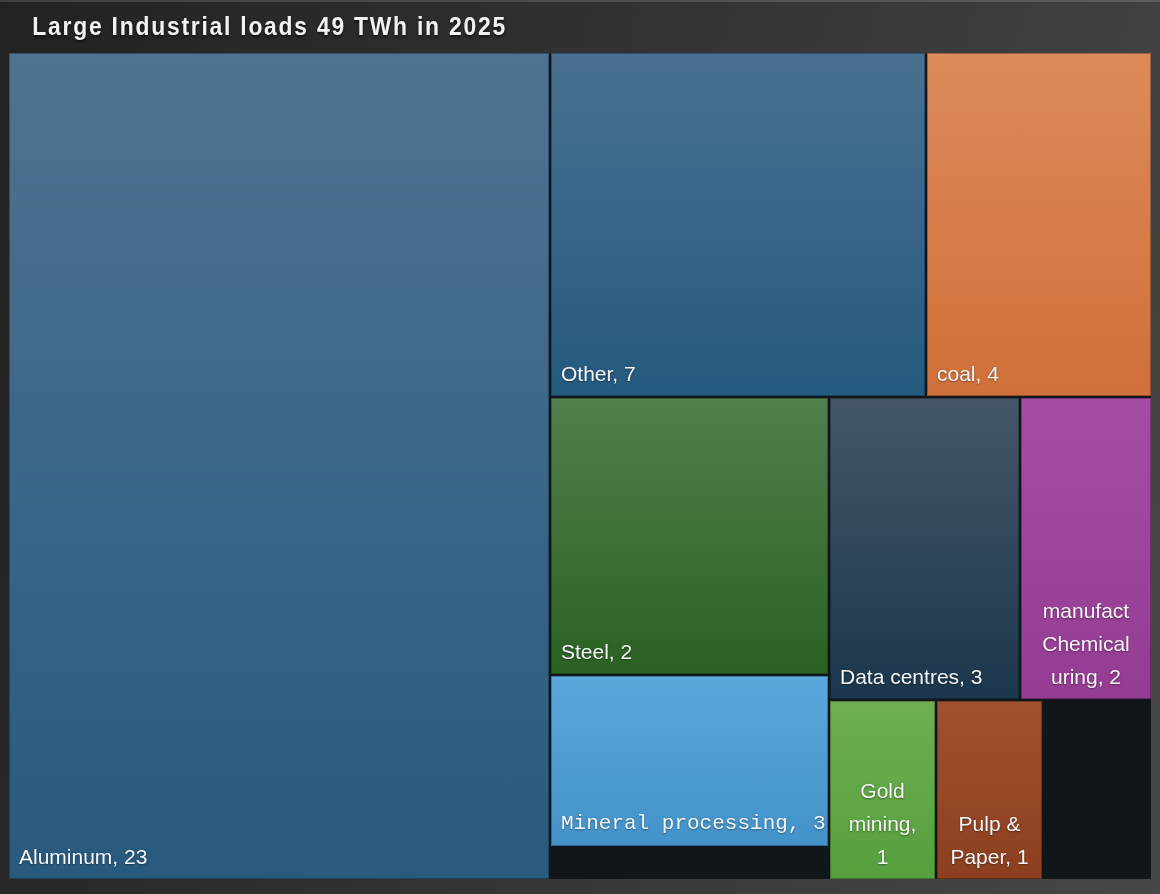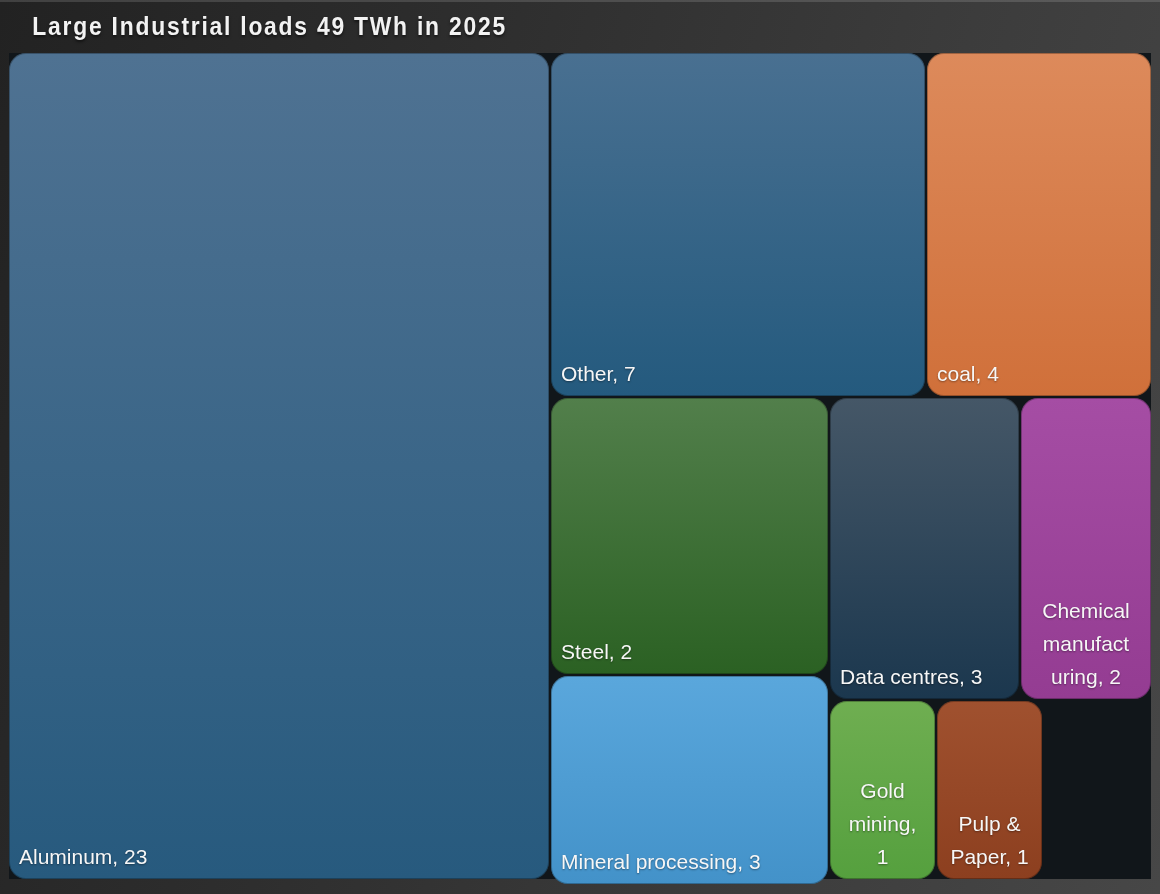--- a/index.html
+++ b/index.html
@@ -42,21 +42,20 @@
     left: 9px;
     top: 53px;
     width: 1142px;
     height: 826px;
     background: #11161a;
   }
   .tile {
     position: absolute;
     box-sizing: border-box;
     box-shadow: inset 0 0 0 1px rgba(0,0,0,0.28);
-    border-radius: 17px;
   }
   .tile-label {
     position: absolute;
     left: 0; right: 0;
     bottom: 6px;
     color: #f7f7f7;
     font-size: 21px;
     line-height: 33px;
     text-shadow: 0 1px 2px rgba(0,0,0,0.4);
     white-space: nowrap;
@@ -79,30 +78,30 @@
     </div>
     <div class="tile" style="left: 542px; top: 0px; width: 374px; height: 343px; background: linear-gradient(rgb(73, 112, 145), rgb(36, 90, 126));">
       <div class="tile-label align-left">Other, 7</div>
     </div>
     <div class="tile" style="left: 918px; top: 0px; width: 224px; height: 343px; background: linear-gradient(rgb(221, 138, 91), rgb(208, 112, 58));">
       <div class="tile-label align-left">coal, 4</div>
     </div>
     <div class="tile" style="left: 542px; top: 345px; width: 277px; height: 276px; background: linear-gradient(rgb(82, 127, 75), rgb(43, 97, 35));">
       <div class="tile-label align-left">Steel, 2</div>
     </div>
-    <div class="tile" style="left: 542px; top: 623px; width: 277px; height: 208px; background: linear-gradient(rgb(90, 167, 220), rgb(67, 146, 201));">
+    <div class="tile" style="left: 542px; top: 623px; width: 277px; height: 170px; background: linear-gradient(rgb(90, 167, 220), rgb(67, 146, 201)); font-family: Liberation Mono, monospace;">
       <div class="tile-label align-left">Mineral processing, 3</div>
     </div>
     <div class="tile" style="left: 821px; top: 345px; width: 189px; height: 301px; background: linear-gradient(rgb(69, 87, 103), rgb(27, 55, 78));">
       <div class="tile-label align-left">Data centres, 3</div>
     </div>
     <div class="tile" style="left: 1012px; top: 345px; width: 130px; height: 301px; background: linear-gradient(rgb(165, 77, 164), rgb(148, 60, 146));">
       <div class="tile-label align-center">
+        <div>manufact</div>
         <div>Chemical</div>
-        <div>manufact</div>
         <div>uring, 2</div>
       </div>
     </div>
     <div class="tile" style="left: 821px; top: 648px; width: 105px; height: 178px; background: linear-gradient(rgb(111, 174, 81), rgb(85, 160, 62));">
       <div class="tile-label align-center">
         <div>Gold</div>
         <div>mining,</div>
         <div>1</div>
       </div>
     </div>

